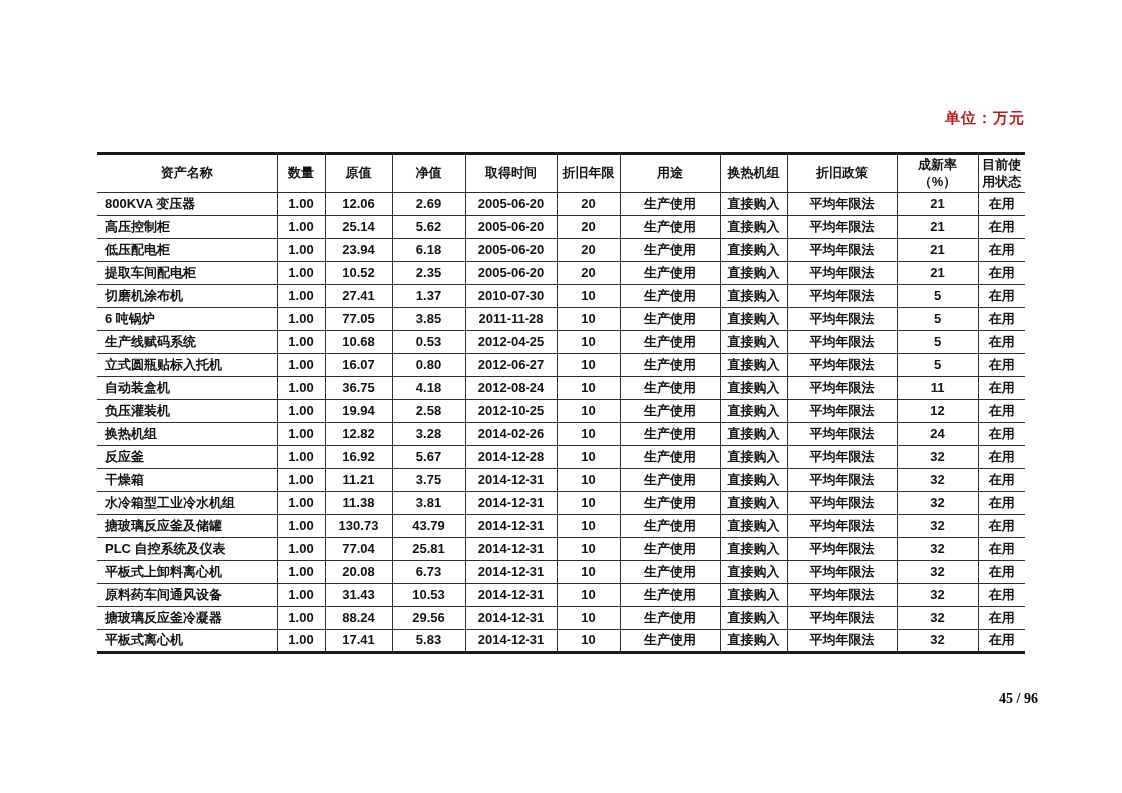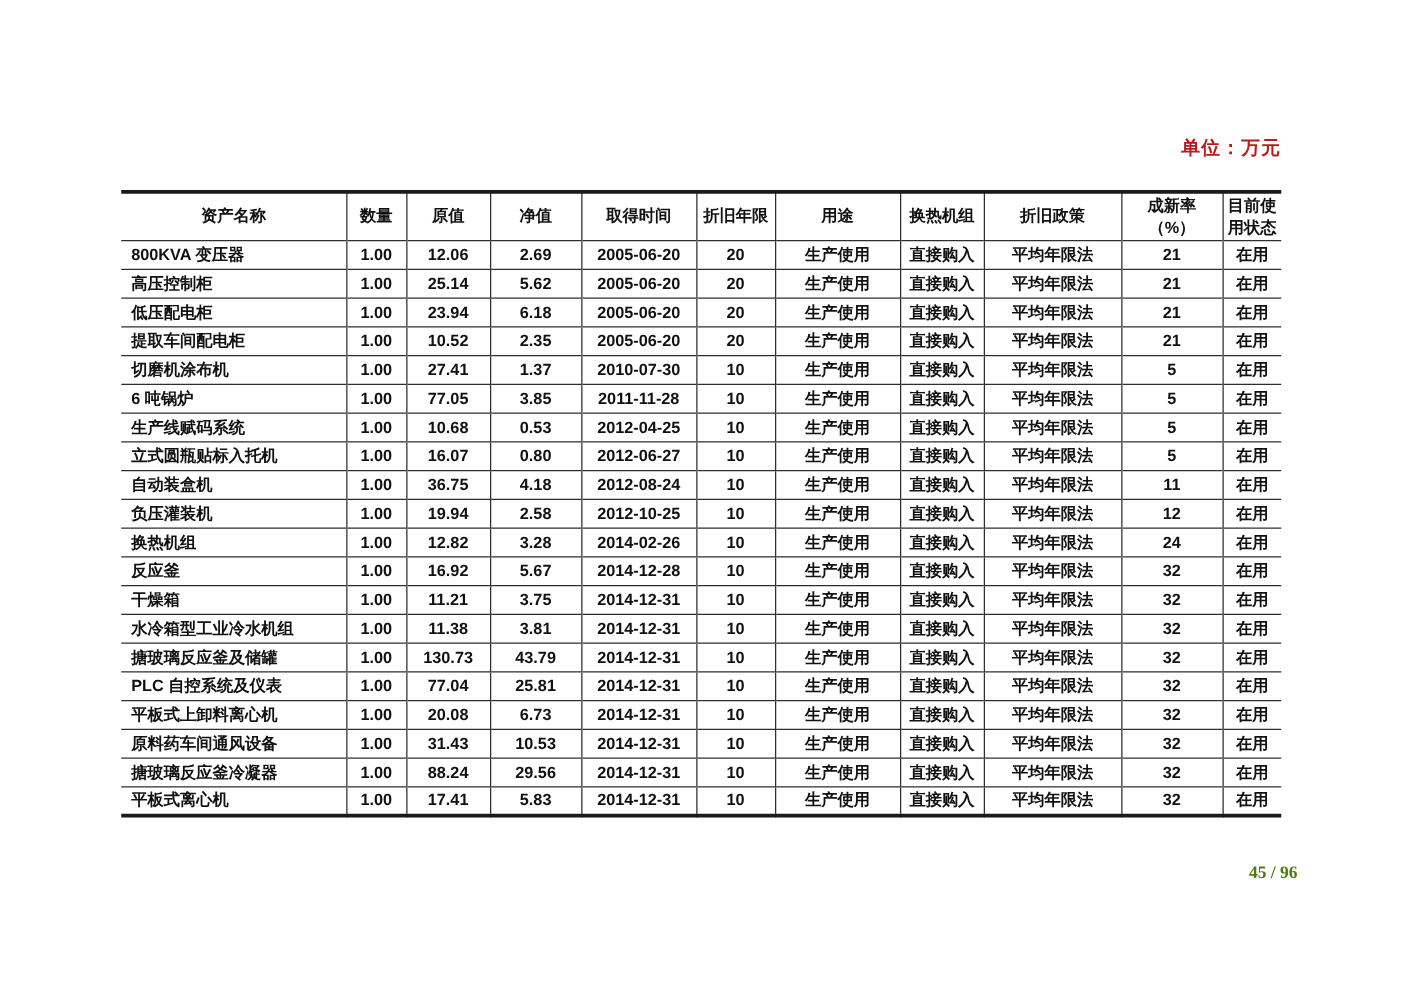--- a/index.html
+++ b/index.html
@@ -69,21 +69,21 @@
     white-space: nowrap;
   }
   .page-number {
     position: absolute;
     top: 691px;
     left: 918px;
     width: 120px;
     text-align: right;
     font-size: 14px;
     font-weight: bold;
-    color: #4d7c0f;
+    color: #000000;
     font-family: "Liberation Serif", serif;
   }
 </style>
 </head>
 <body>
 
 <div class="page">
 
   <div class="unit-label">单位：万元</div>
 

